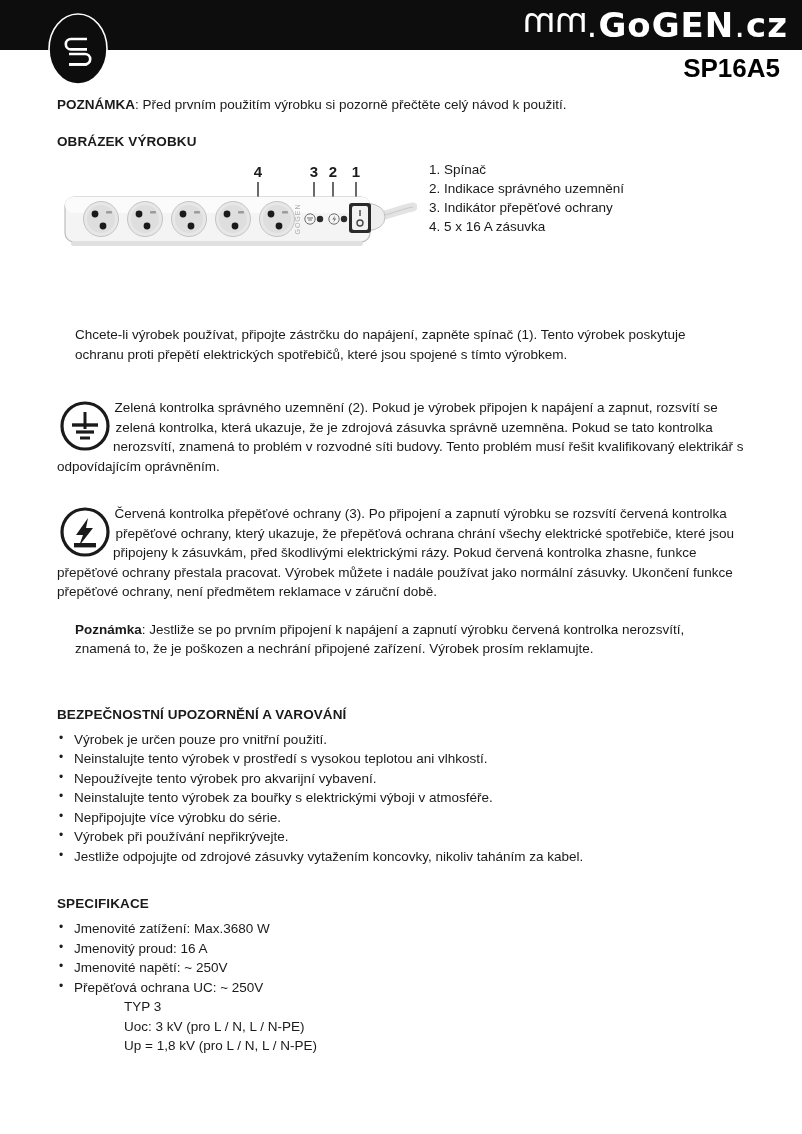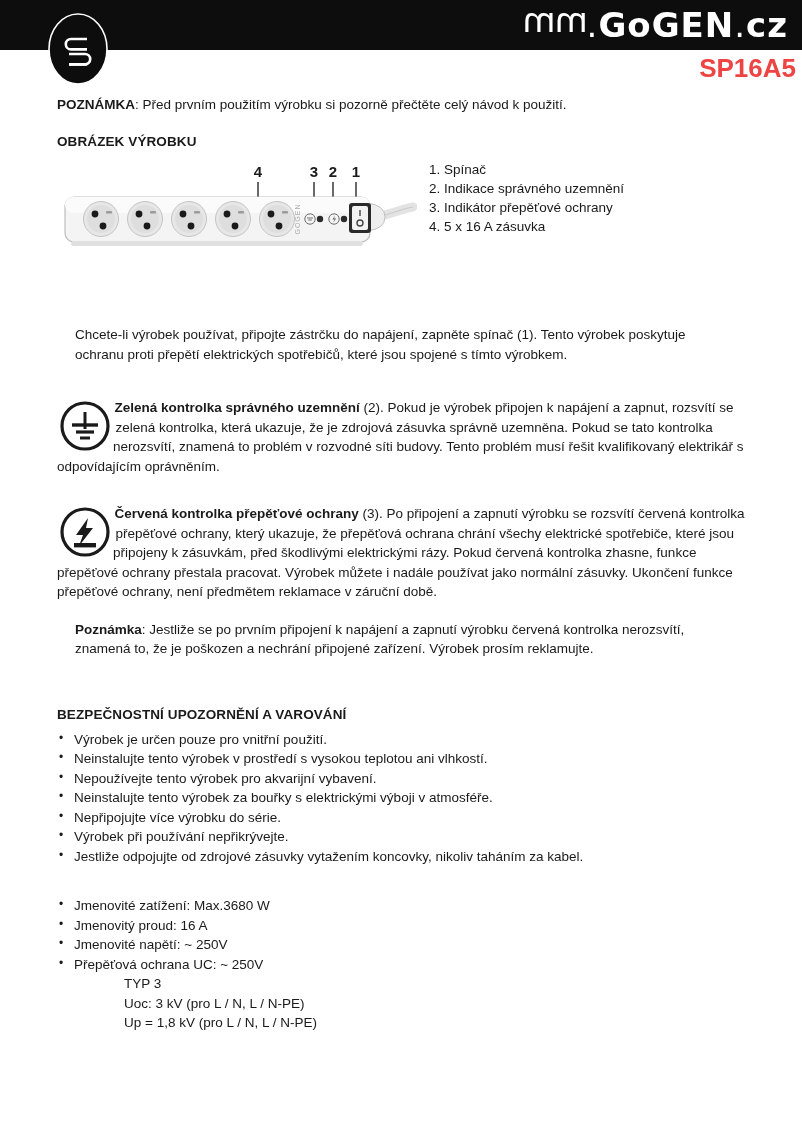--- a/index.html
+++ b/index.html
@@ -53,25 +53,25 @@
     left: 47px;
     top: 12px;
     width: 62px;
     height: 74px;
     z-index: 5;
   }
 
   .model-number {
     position: absolute;
     top: 53px;
-    right: 6px;
+    right: 22px;
     font-size: 26px;
     font-weight: bold;
     letter-spacing: 0px;
-    color: #ef4444;
+    color: #000000;
   }
 
   
   .page {
     position: absolute;
     top: 96px;
     left: 57px;
     width: 690px;
   }
 
@@ -128,21 +128,21 @@
     width: 52px;
     height: 52px;
     margin: 2px 6px 0 2px;
     shape-outside: circle(50%);
   }
   .icon-par p {
     font-size: 13.5px;
     line-height: 19.5px;
     margin: 0;
   }
-  .icon-par b { font-weight: bold; }
+  .icon-par b { font-weight: normal; }
 
   
   ul.bullets {
     list-style: none;
     margin: 0;
     padding: 0;
   }
   ul.bullets li {
     font-size: 13.5px;
     line-height: 19.5px;
@@ -330,20 +330,21 @@
     <li>Neinstalujte tento výrobek v prostředí s vysokou teplotou ani vlhkostí.</li>
     <li>Nepoužívejte tento výrobek pro akvarijní vybavení.</li>
     <li>Neinstalujte tento výrobek za bouřky s elektrickými výboji v atmosféře.</li>
     <li>Nepřipojujte více výrobku do série.</li>
     <li>Výrobek při používání nepřikrývejte.</li>
     <li>Jestliže odpojujte od zdrojové zásuvky vytažením koncovky, nikoliv taháním za kabel.</li>
   </ul>
 
   <div class="gap-30"></div>
 
+  <h2 class="section-title">SPECIFIKACE</h2>
   <ul class="bullets">
     <li>Jmenovité zatížení:   Max.3680 W</li>
     <li>Jmenovitý proud:   16 A</li>
     <li>Jmenovité napětí:   ~ 250V</li>
     <li>Přepěťová ochrana  UC: ~ 250V</li>
   </ul>
   <div class="spec-sub">TYP 3</div>
   <div class="spec-sub">Uoc: 3 kV (pro L / N, L / N-PE)</div>
   <div class="spec-sub">Up = 1,8 kV (pro L / N, L / N-PE)</div>
 

